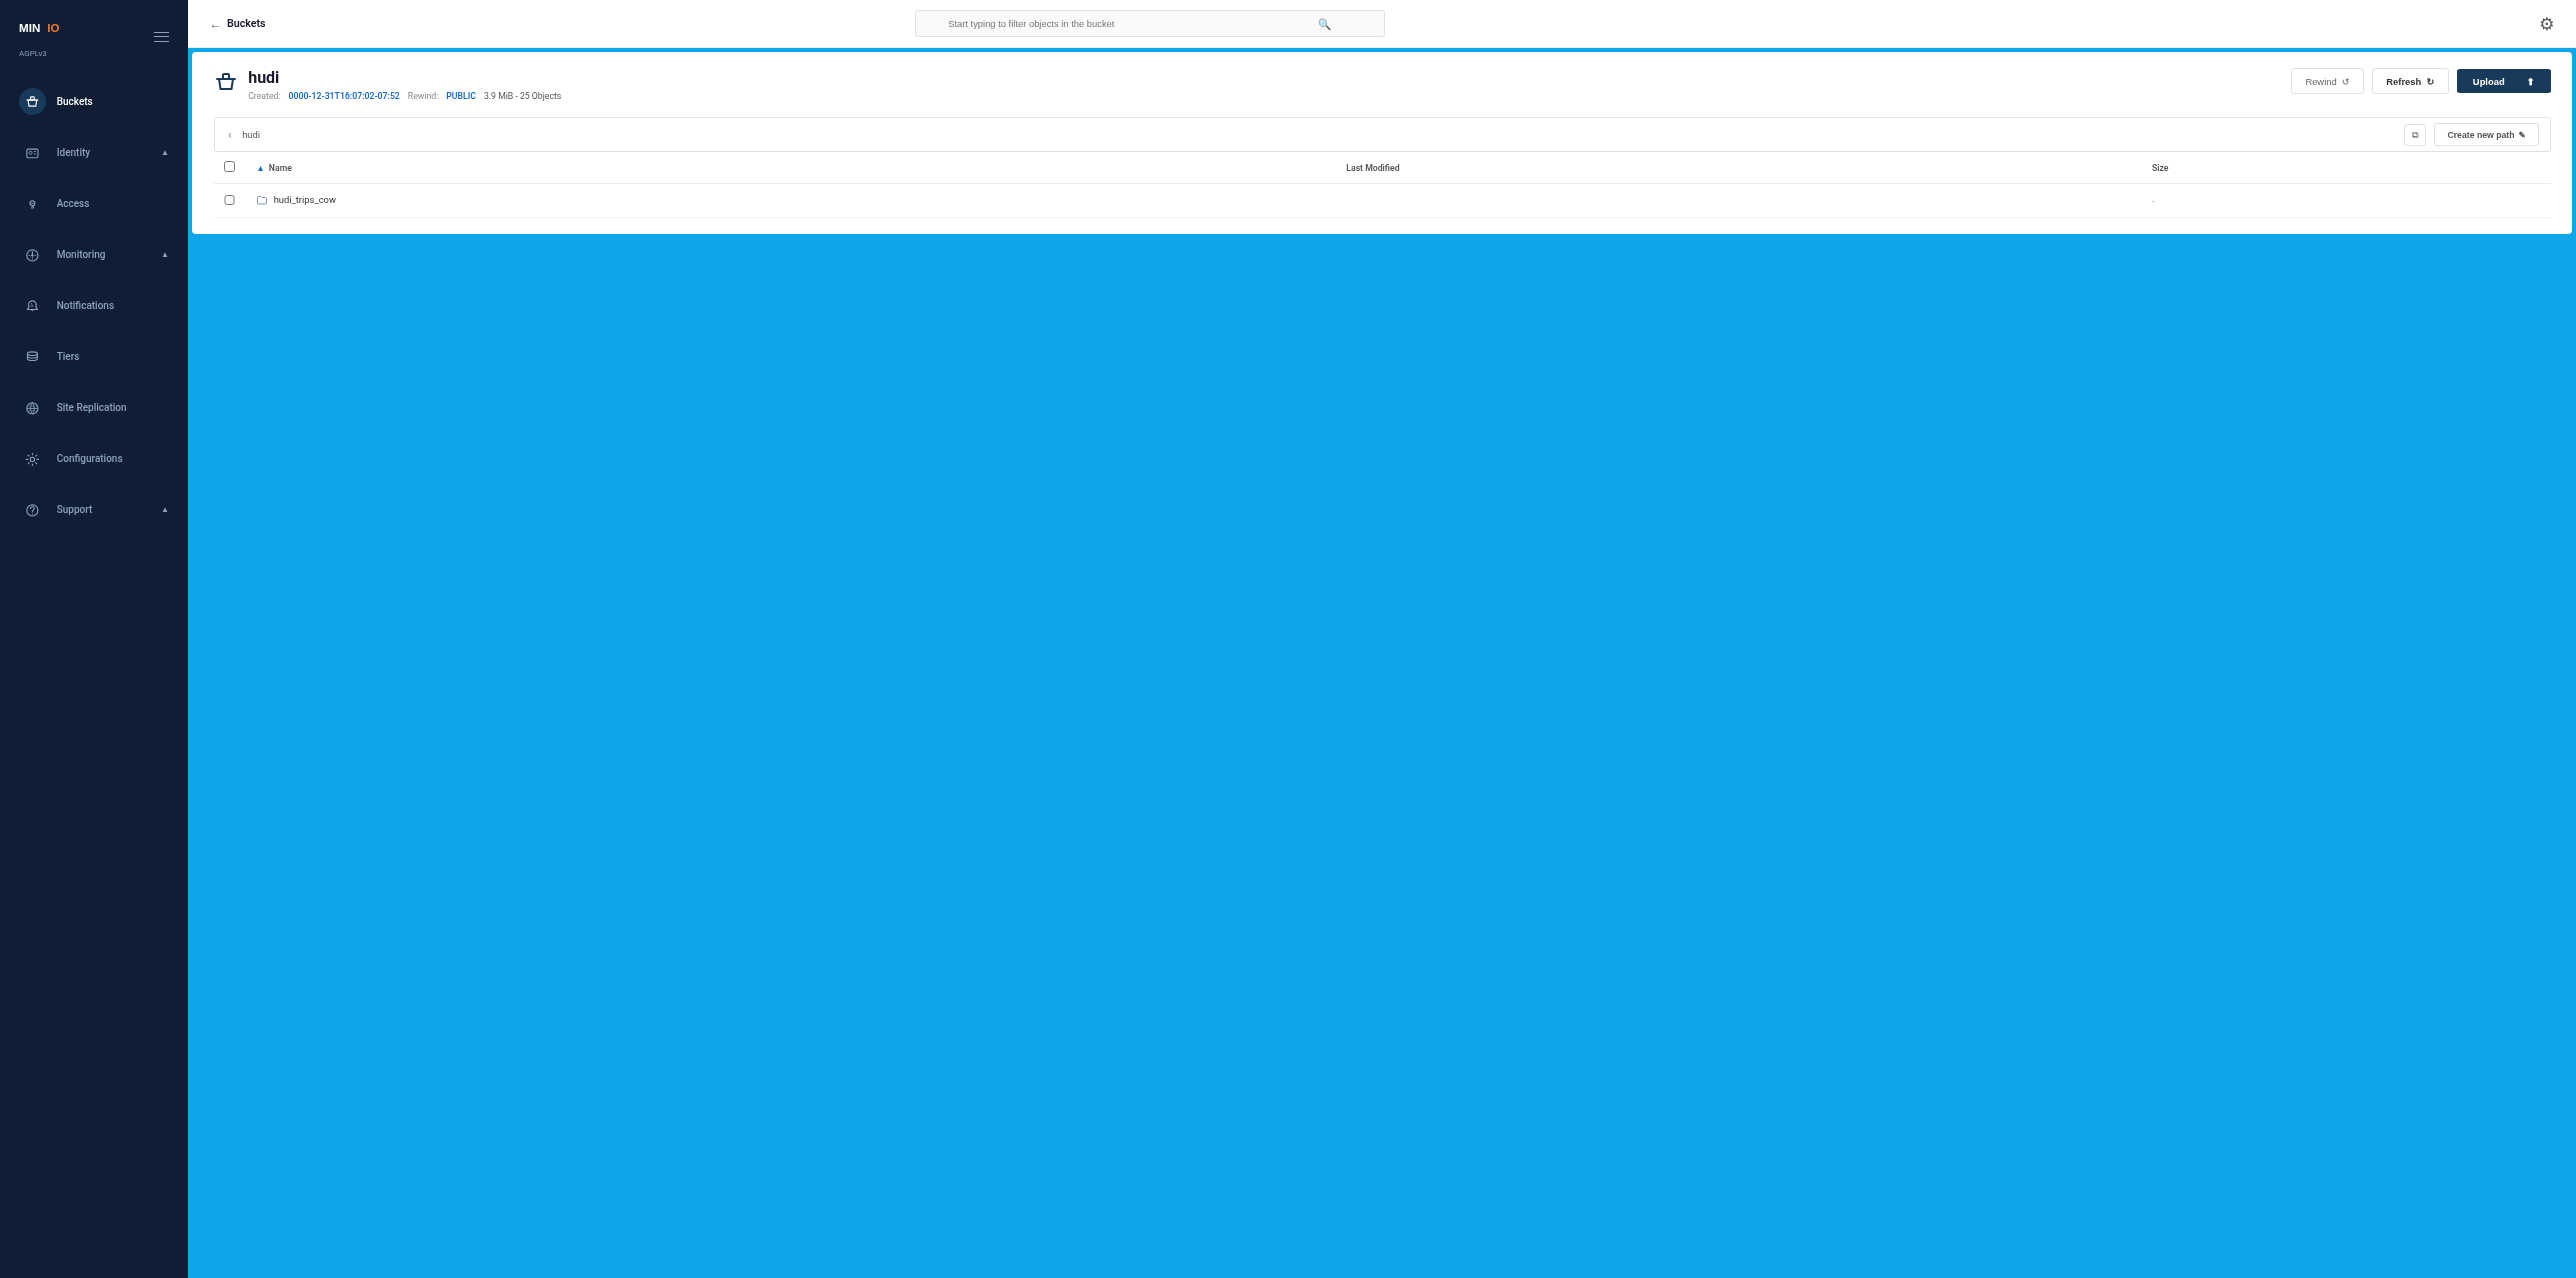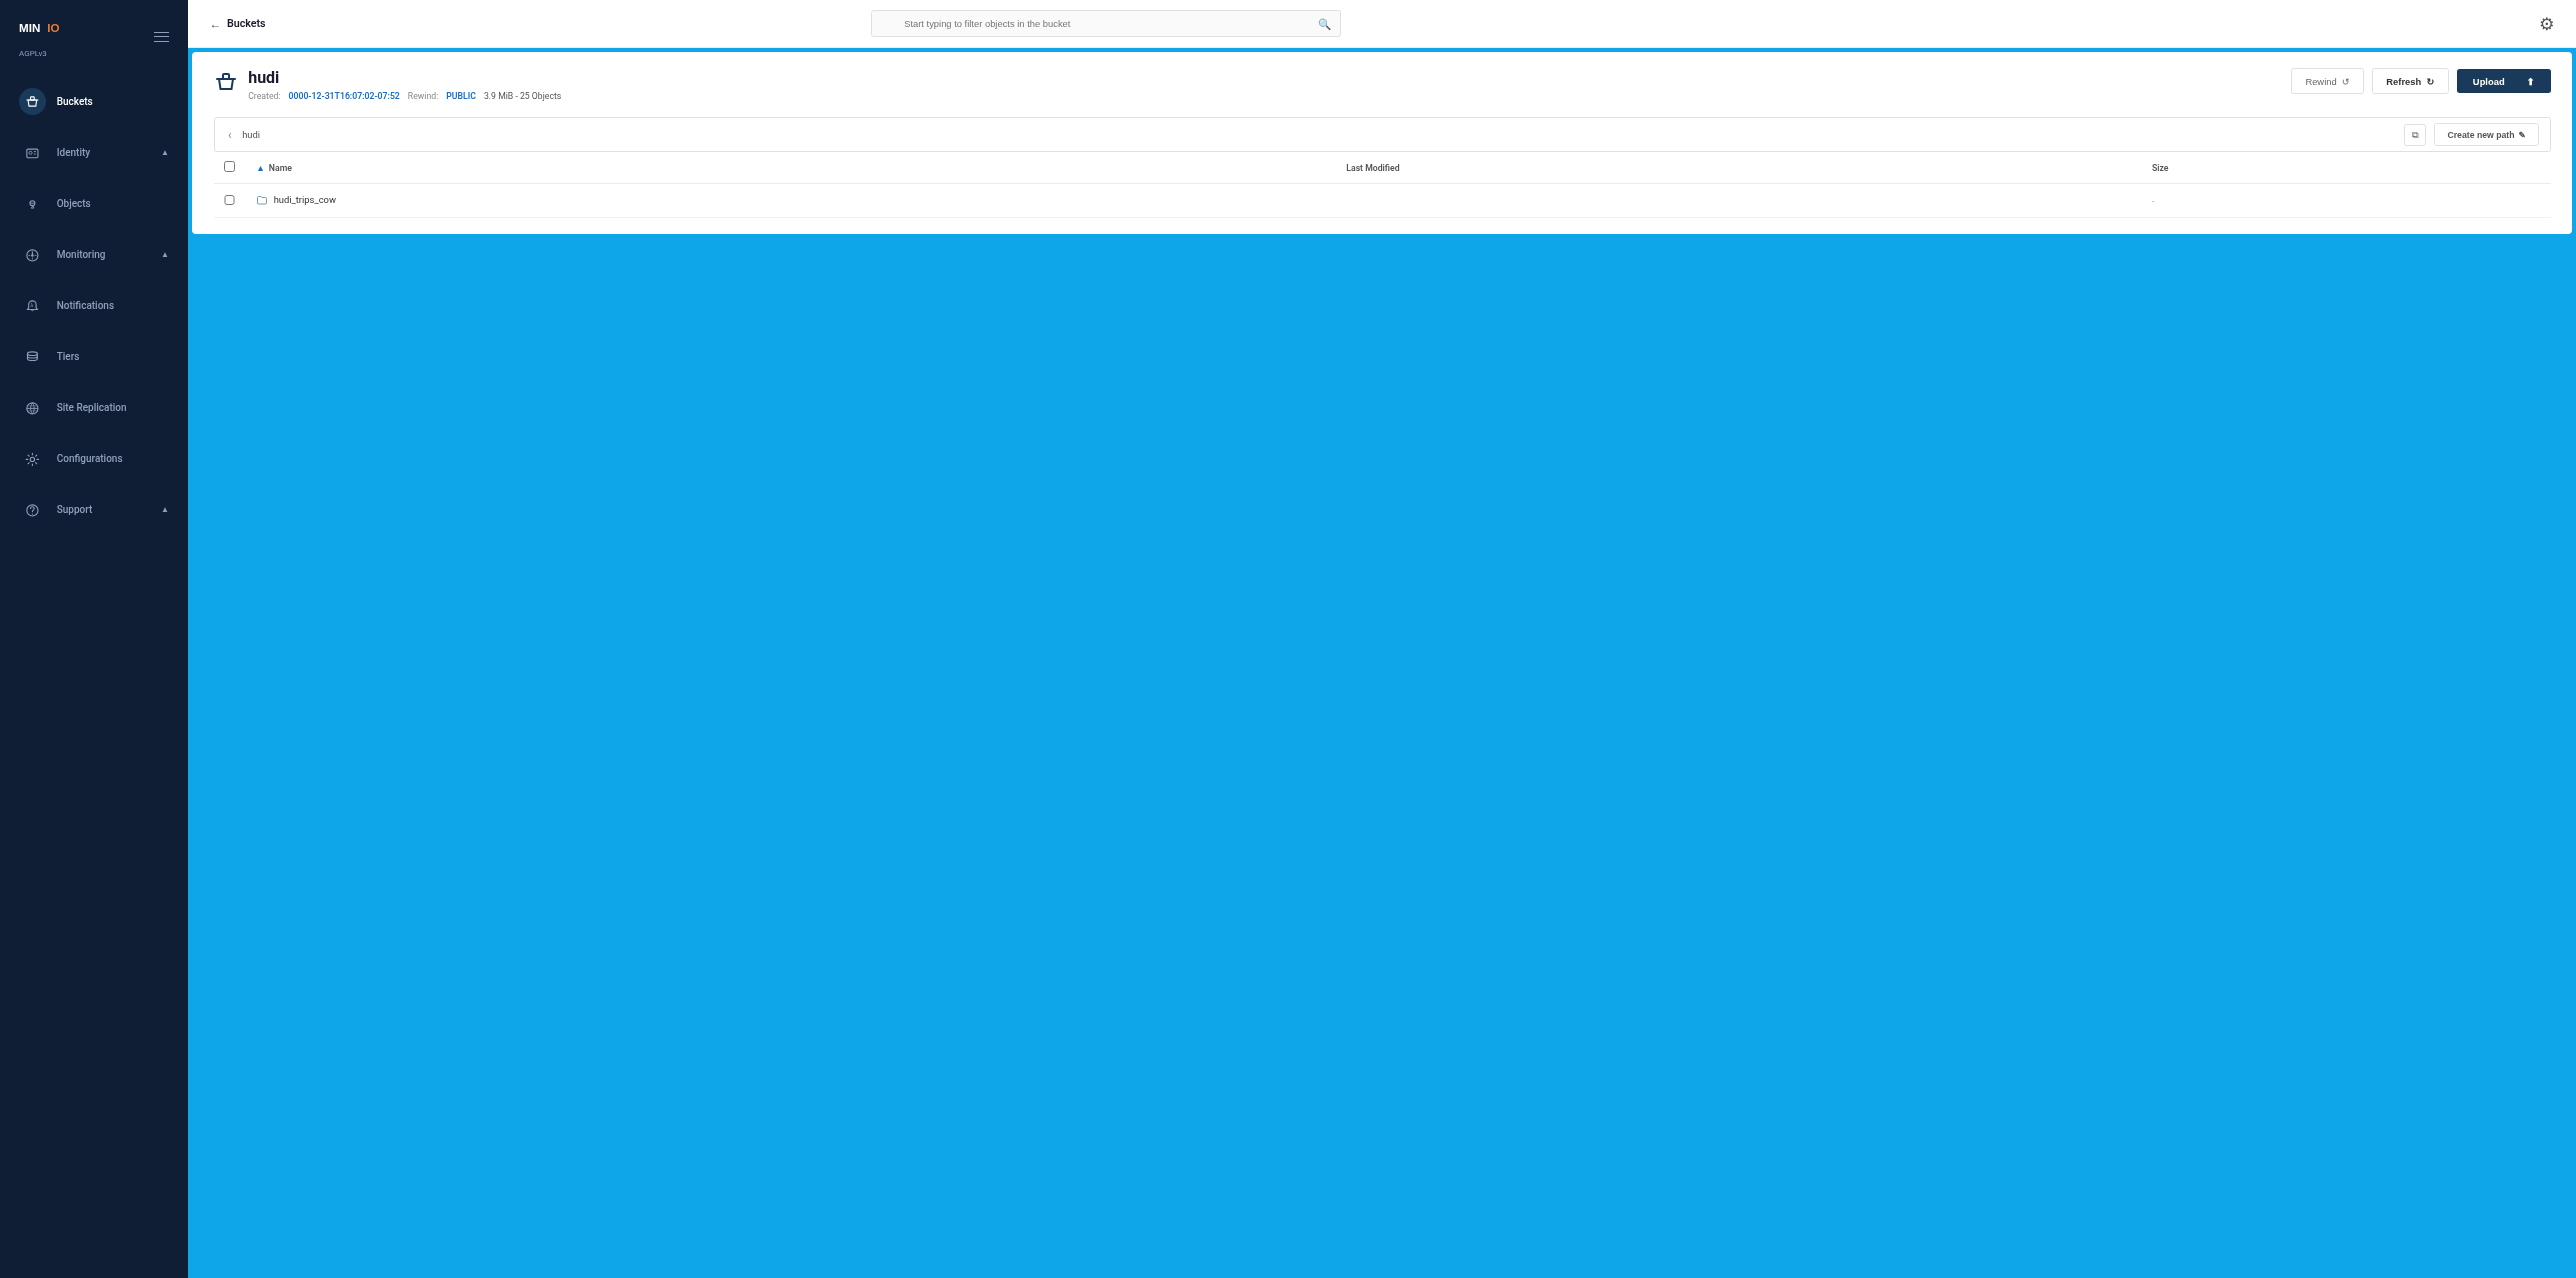--- a/index.html
+++ b/index.html
@@ -121,20 +121,21 @@
     }
     .search-bar input {
       width: 100%;
       padding: 6.7px 13.4px 6.7px 32px;
       border: 0.7px solid #dde1e7;
       border-radius: 2.7px;
       font-size: 9.4px;
       color: #aaa;
       background: #fafafa;
       outline: none;
+      margin-left: 44px;
     }
     .search-icon-wrap {
       position: absolute;
       right: 9.4px;
       top: 50%;
       transform: translateY(-50%);
       color: #aaa;
       font-size: 10.7px;
     }
     .topbar-settings {
@@ -371,21 +372,21 @@
     </div>
 
     <div class="nav-item">
       <div class="nav-icon-wrap">
         <svg width="14.8" height="14.8" viewBox="0 0 24 24" fill="none">
           <circle cx="12" cy="10" r="4" stroke="#8da0b8" stroke-width="1.8"></circle>
           <path d="M12 14v2l-2 2h4v-2l-2-2z" stroke="#8da0b8" stroke-width="1.5"></path>
           <path d="M9 10h6" stroke="#8da0b8" stroke-width="1.5"></path>
         </svg>
       </div>
-      <span class="nav-label">Objects</span>
+      <span class="nav-label">Access</span>
     </div>
 
     <div class="nav-item">
       <div class="nav-icon-wrap">
         <svg width="14.8" height="14.8" viewBox="0 0 24 24" fill="none">
           <circle cx="12" cy="12" r="9" stroke="#8da0b8" stroke-width="1.8"></circle>
           <path d="M12 12 L12 6" stroke="#8da0b8" stroke-width="1.8" stroke-linecap="round"></path>
           <circle cx="12" cy="12" r="2" fill="#8da0b8"></circle>
           <path d="M6 12h2M16 12h2M12 18v-2" stroke="#8da0b8" stroke-width="1.3" stroke-linecap="round"></path>
         </svg>

